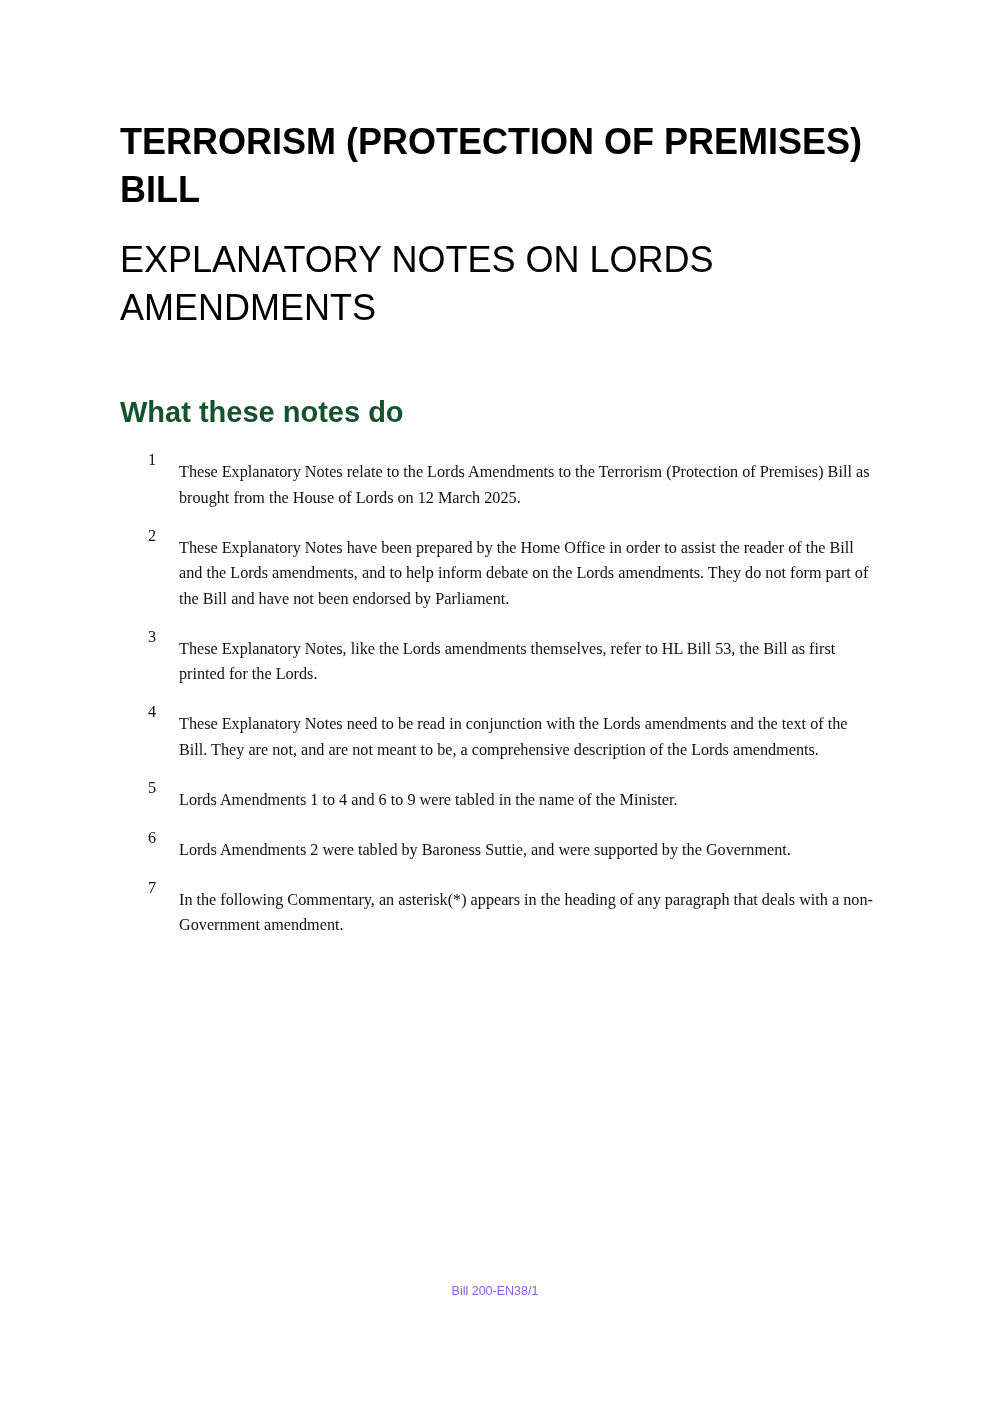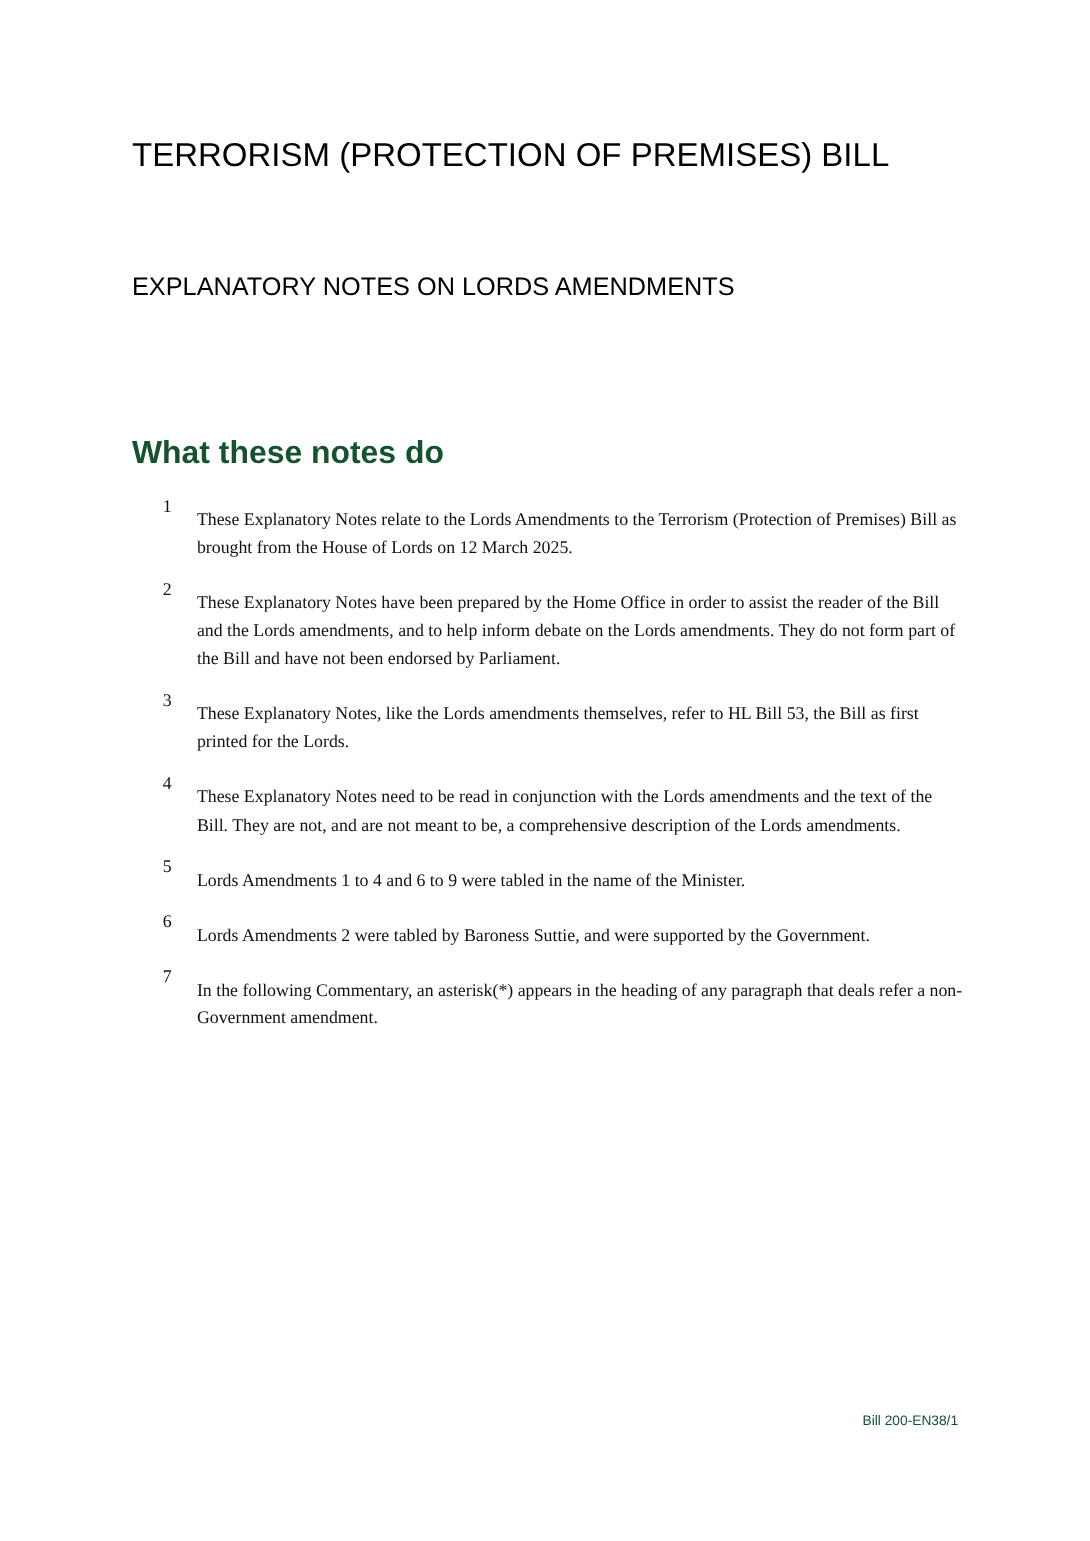--- a/index.html
+++ b/index.html
@@ -1,43 +1,43 @@
 <!DOCTYPE html>
 <html><head>
 <meta charset="utf-8">
 <style>
   html, body { margin: 0; padding: 0; background: #ffffff; }
   body { width: 991px; height: 1401px; position: relative; overflow: hidden; }
   .title {
     position: absolute; left: 120px; top: 118px; width: 780px;
-    font-family: "Liberation Sans", sans-serif; font-weight: normal;
-    font-size: 30px; line-height: 48px; color: #000; margin: 0;
+    font-family: "Liberation Sans", sans-serif; font-weight: bold;
+    font-size: 36px; line-height: 48px; color: #000; margin: 0;
   }
   .subtitle {
     position: absolute; left: 120px; top: 236px; width: 780px;
     font-family: "Liberation Sans", sans-serif; font-weight: normal;
-    font-size: 23px; line-height: 48px; color: #000; margin: 0;
+    font-size: 36px; line-height: 48px; color: #000; margin: 0;
   }
   .section-heading {
     position: absolute; left: 120px; top: 392px;
     font-family: "Liberation Sans", sans-serif; font-weight: bold;
     font-size: 29px; line-height: 40px; color: #14532d; margin: 0;
   }
   .notes {
     position: absolute; left: 148px; top: 448px; width: 730px;
     margin: 0; padding: 0; list-style: none;
     font-family: "Liberation Serif", serif; font-size: 16.2px; line-height: 25.5px; color: #111;
   }
   .note { display: flex; margin-bottom: 12.5px; }
   .note-num { width: 31px; flex: 0 0 31px; }
   .note-text { flex: 1; margin-top: 12px; }
   .footer {
     position: absolute; left: 119px; top: 1284px; width: 752px;
-    display: flex; justify-content: flex-end;
-    font-family: "Liberation Sans", sans-serif; font-size: 12.5px; color: #14532d;
+    display: flex; justify-content: center;
+    font-family: "Liberation Sans", sans-serif; font-size: 12.5px; color: #8b5cf6;
   }
 </style>
 </head>
 <body>
 
 <h1 class="title">TERRORISM (PROTECTION OF PREMISES) BILL</h1>
 <h2 class="subtitle">EXPLANATORY NOTES ON LORDS AMENDMENTS</h2>
 <h3 class="section-heading">What these notes do</h3>
 
 <ol class="notes">
@@ -60,20 +60,20 @@
   <li class="note">
     <span class="note-num">5</span>
     <span class="note-text">Lords Amendments 1 to 4 and 6 to 9 were tabled in the name of the Minister.</span>
   </li>
   <li class="note">
     <span class="note-num">6</span>
     <span class="note-text">Lords Amendments 2 were tabled by Baroness Suttie, and were supported by the Government.</span>
   </li>
   <li class="note">
     <span class="note-num">7</span>
-    <span class="note-text">In the following Commentary, an asterisk(*) appears in the heading of any paragraph that deals refer a non-Government amendment.</span>
+    <span class="note-text">In the following Commentary, an asterisk(*) appears in the heading of any paragraph that deals with a non-Government amendment.</span>
   </li>
 </ol>
 
 <div class="footer">
   <span>Bill 200-EN</span>
   <span>38/1</span>
 </div>
 
 </body></html>

